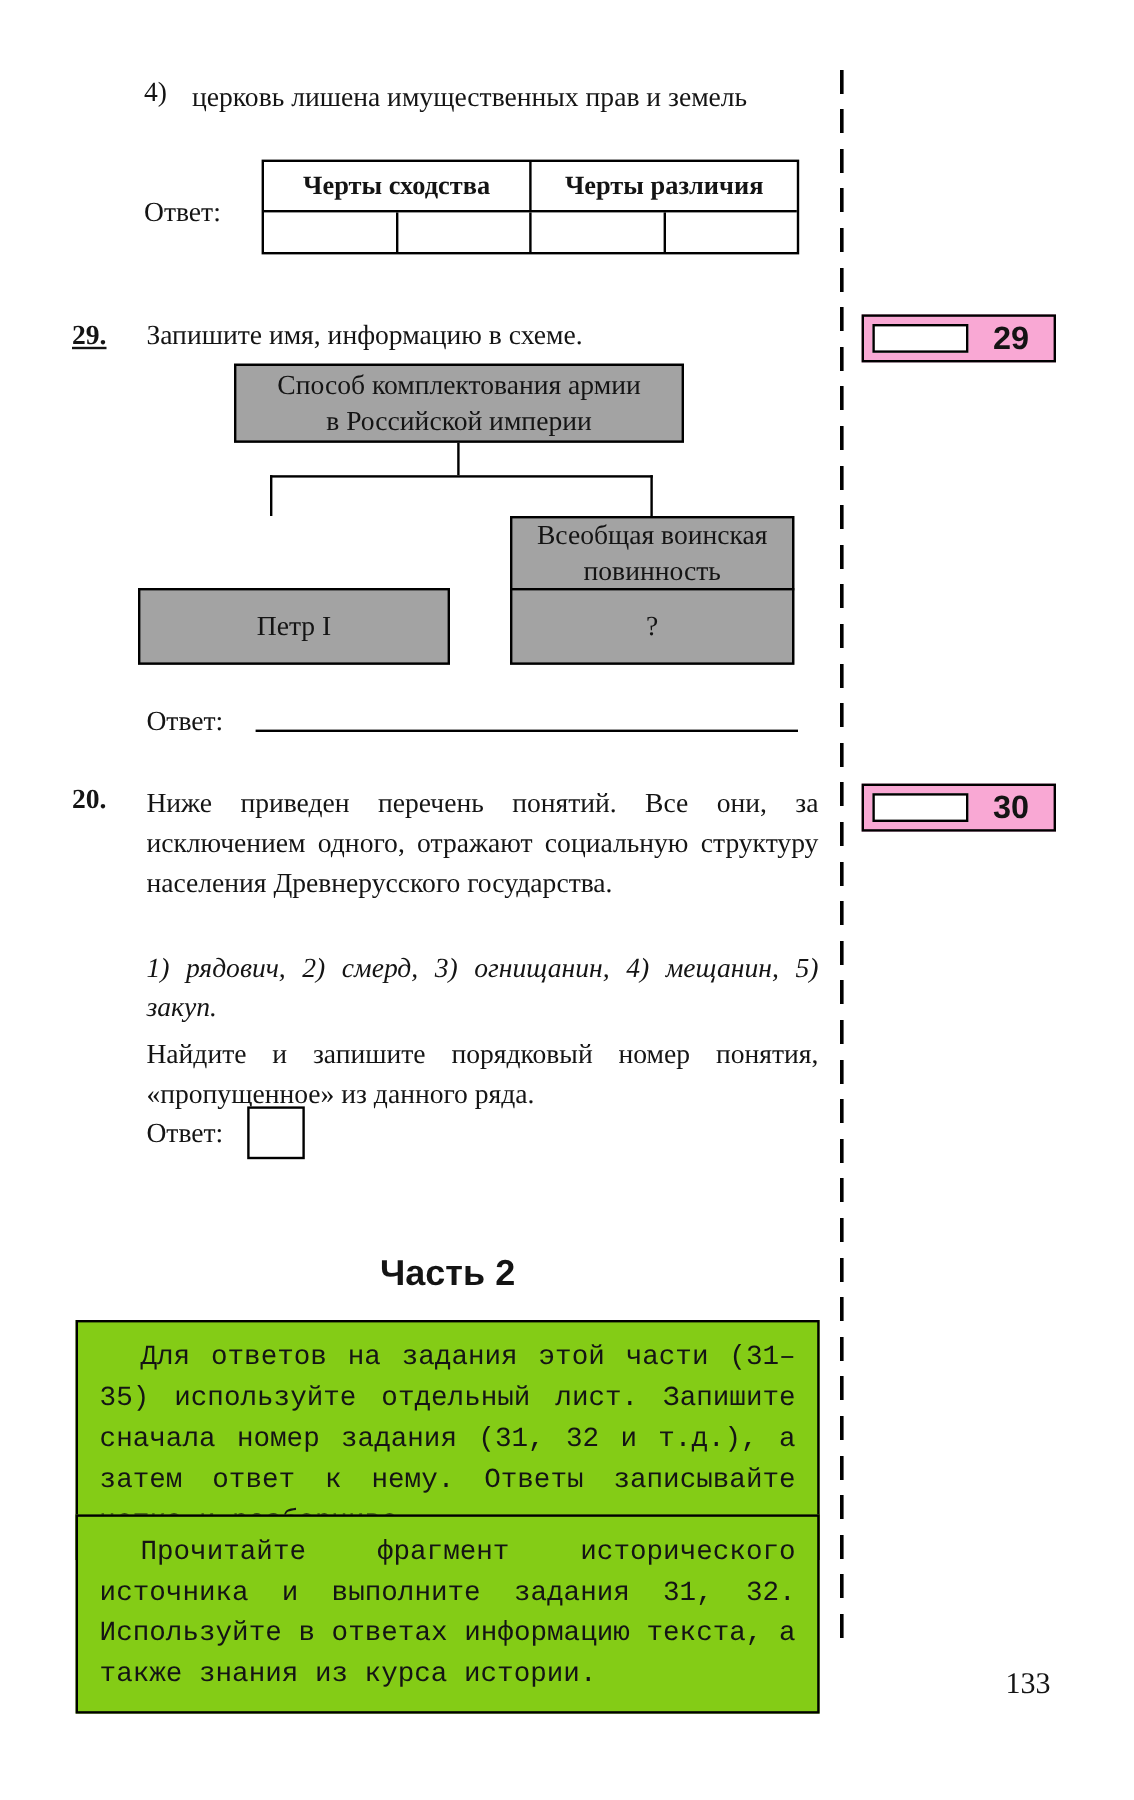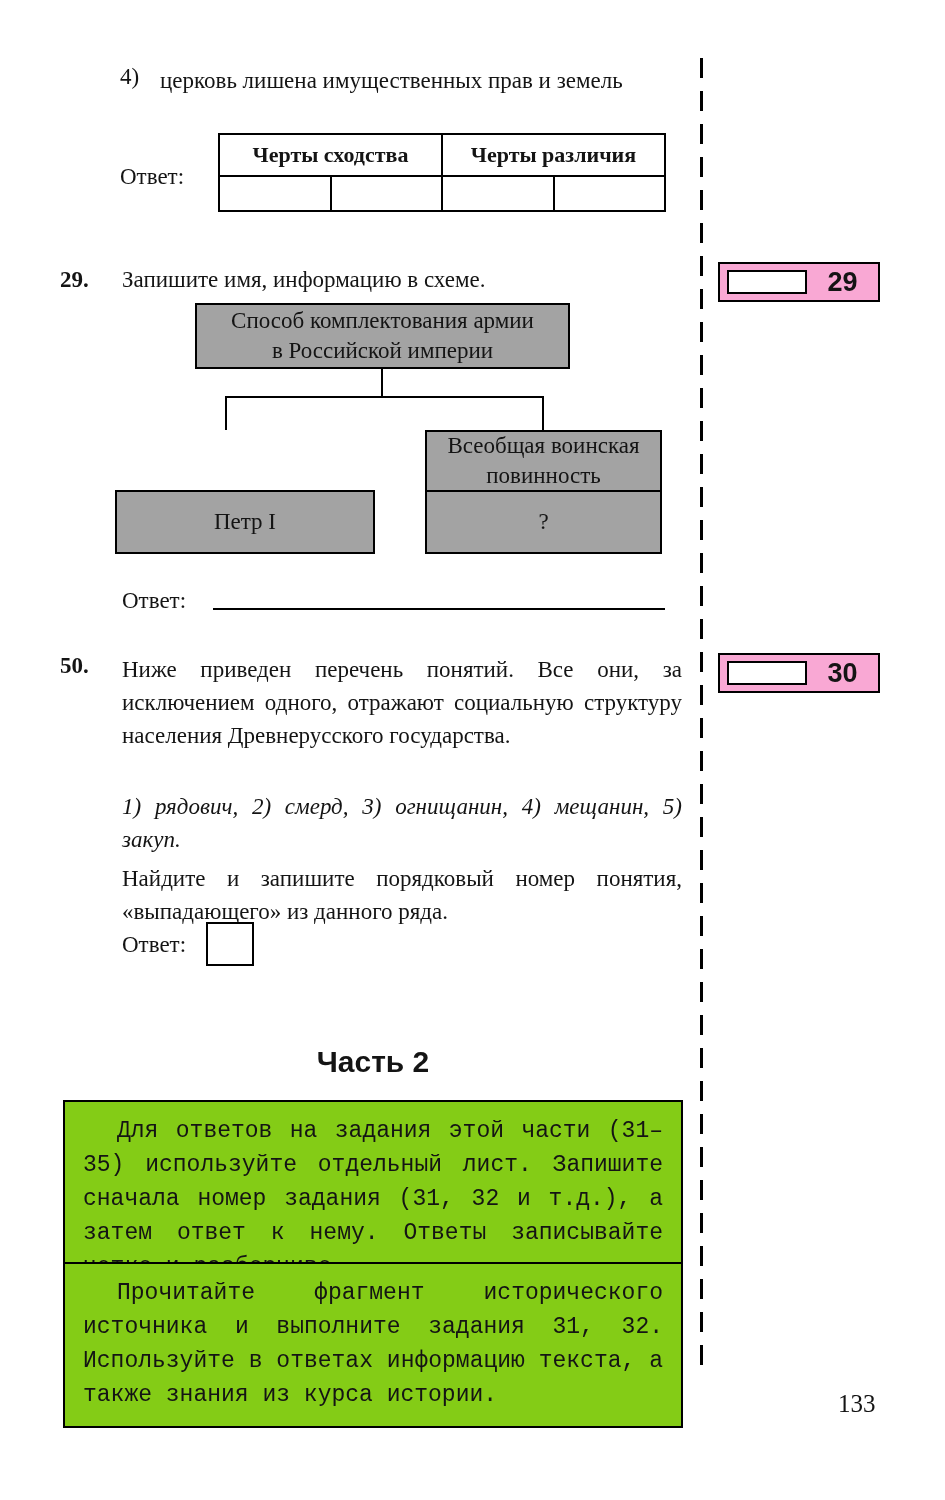--- a/index.html
+++ b/index.html
@@ -33,21 +33,21 @@
     flex:1; display:flex; align-items:center; justify-content:center;
     font-weight:bold; font-size:22px;
   }
   .answer-table .hdr > div + div { border-left:2px solid #000; }
   .answer-table .cells { display:flex; height:33px; }
   .answer-table .cells > div { flex:1; }
   .answer-table .cells > div + div { border-left:2px solid #000; }
 
   
   .q-num { font-weight:bold; font-size:23px; }
-  .q29-num { left:60px; top:267px; }
+  .q29-num { left:60px; top:267px;text-decoration:underline; }
   .q29-prompt { left:122px; top:267px; font-size:23px; }
   .q30-num { left:60px; top:653px; }
 
   .q-text { left:122px; width:560px; font-size:23px; line-height:33px; text-align:justify; }
   .q30-p1 { top:653px; }
   .q30-terms { top:790px; font-style:italic; }
   .q30-p2 { top:862px; }
   .q30-answer-label { left:122px; top:932px; font-size:23px; }
   .q30-answer-box { left:206px; top:922px; width:48px; height:44px; border:2px solid #000; box-sizing:border-box; background:#fff; }
 
@@ -139,24 +139,24 @@
   <div class="abs conn conn-left"></div>
   <div class="abs conn conn-right"></div>
   <div class="abs scheme-box sch-lb">Петр I</div>
   <div class="abs scheme-box sch-rt pre">Всеобщая воинская
 повинность</div>
   <div class="abs scheme-box sch-rb">?</div>
 
   <span class="abs q29-answer-label">Ответ:</span>
   <div class="abs q29-answer-line"></div>
 
-  <span class="abs q-num q30-num">50.</span>
+  <span class="abs q-num q30-num">20.</span>
   <div class="abs q-text q30-p1">Ниже приведен перечень понятий. Все они, за исключением одного, отражают социальную структуру населения Древнерусского государства.</div>
   <div class="abs q-text q30-terms">1) рядович, 2) смерд, 3) огнищанин, 4) мещанин, 5) закуп.</div>
-  <div class="abs q-text q30-p2">Найдите и запишите порядковый номер понятия, «выпадающего» из данного ряда.</div>
+  <div class="abs q-text q30-p2">Найдите и запишите порядковый номер понятия, «пропущенное» из данного ряда.</div>
   <span class="abs q30-answer-label">Ответ:</span>
   <div class="abs q30-answer-box"></div>
 
   <div class="abs margin-box mb-30">
     <div class="blank"></div>
     <div class="num">30</div>
   </div>
 
   <div class="abs part2-title">Часть 2</div>
 

